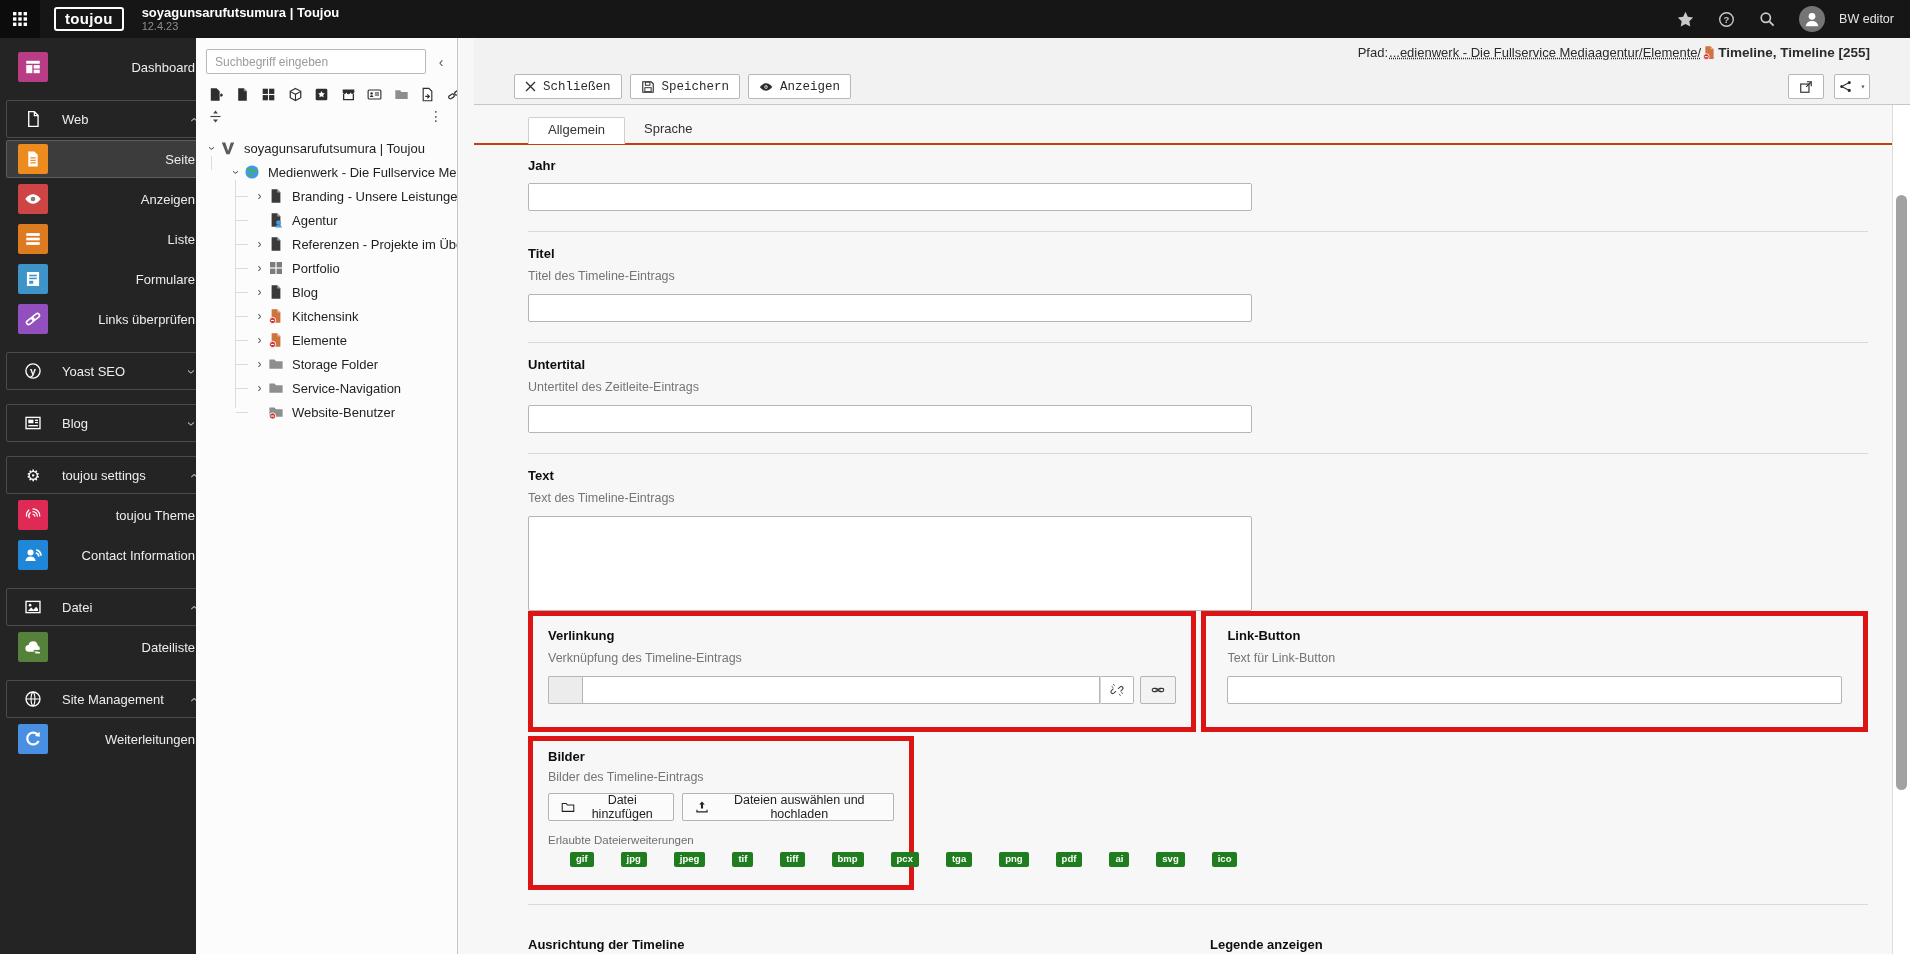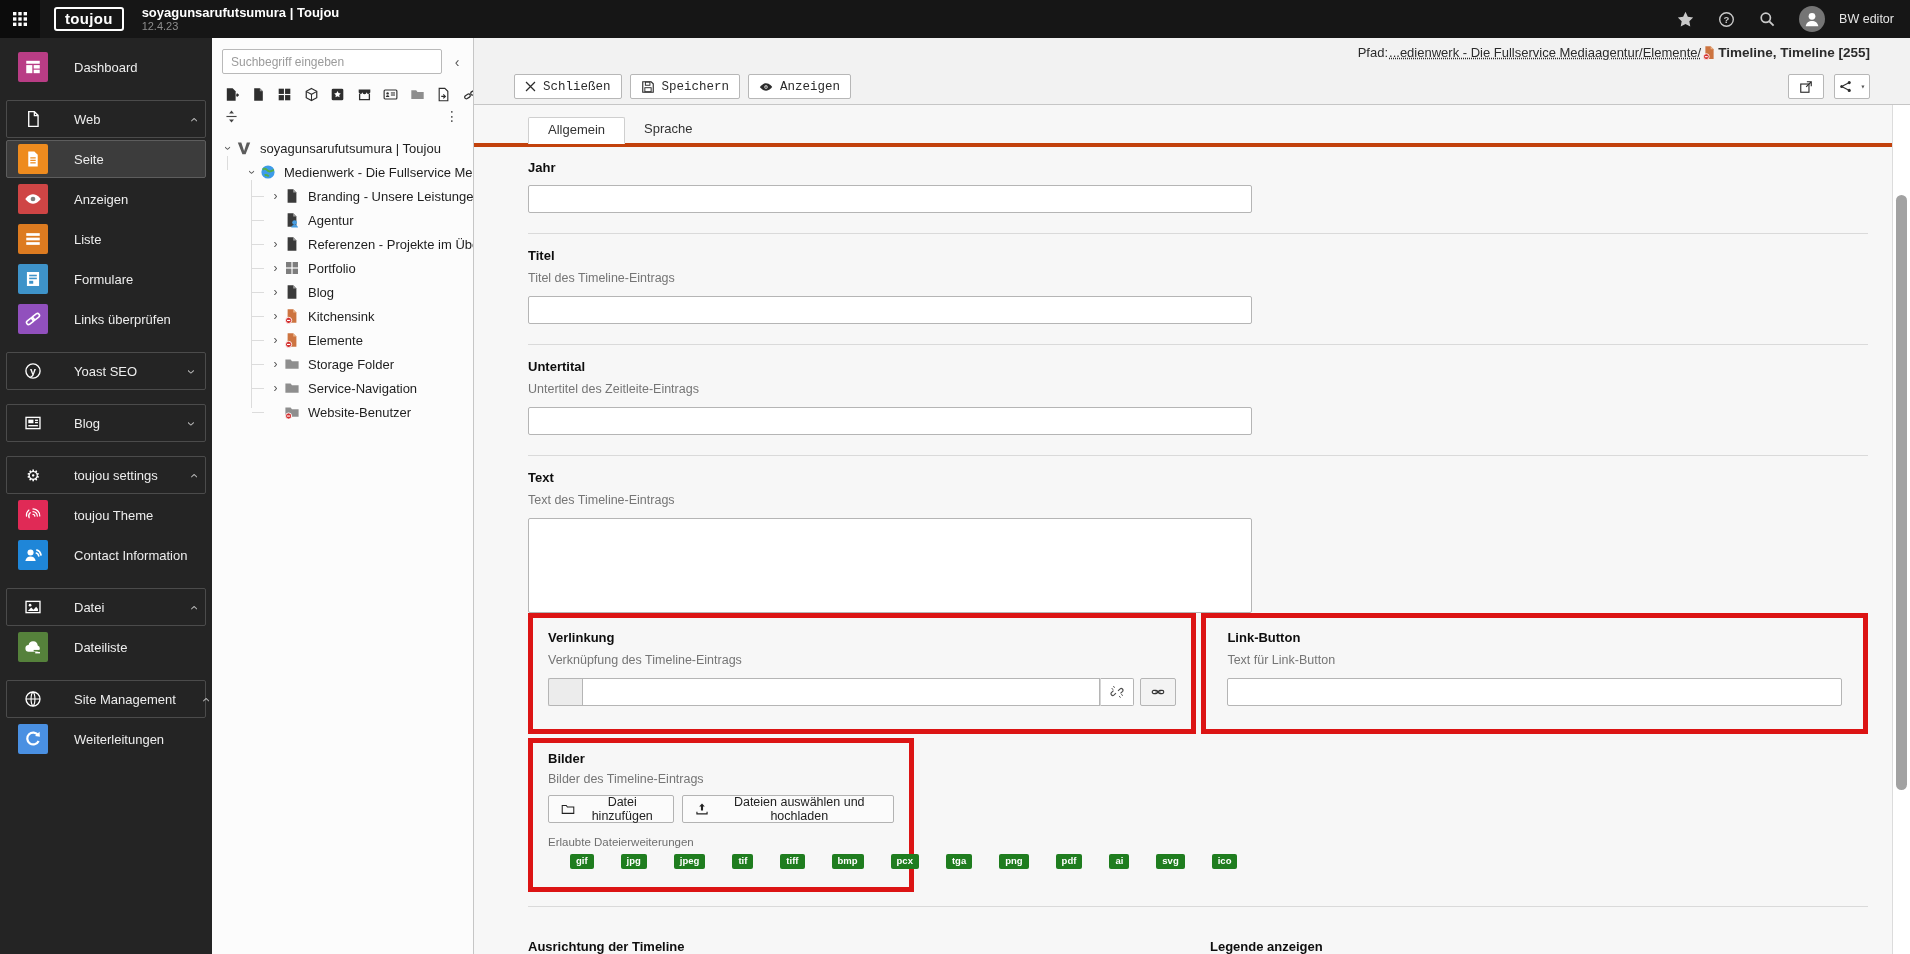--- a/index.html
+++ b/index.html
@@ -13,31 +13,31 @@
   .logo{margin-left:14px;border:2px solid #fff;border-radius:3px;padding:1px 9px 2px;color:#fff;font-weight:700;font-size:15px;letter-spacing:.3px;}
   .tb-meta{margin-left:18px;line-height:1.2;}
   .tb-title{font-size:13px;font-weight:700;color:#fff;}
   .tb-version{font-size:11px;color:#8d8d8d;}
   .tb-right{margin-left:auto;display:flex;align-items:center;gap:24px;padding-right:16px;color:#c9c9c9;}
   .tb-user{display:flex;align-items:center;gap:14px;font-size:12.5px;color:#e6e6e6;}
   .avatar{width:26px;height:26px;border-radius:50%;background:#757575;display:grid;place-items:center;overflow:hidden;}
 
   
   .modulemenu{position:absolute;left:0;top:38px;width:212px;bottom:0;background:#242424;padding-top:8px;overflow:hidden;}
-  .sb-item{height:38px;display:flex;align-items:center;gap:26px;margin:2px 6px;padding:0 10px 0 11px;color:#ededed;font-size:13px;border:1px solid transparent;border-radius:2px;cursor:pointer;white-space:nowrap;}
+  .sb-item{height:38px;display:flex;align-items:center;gap:14px;margin:2px 6px;padding:0 10px 0 11px;color:#ededed;font-size:13px;border:1px solid transparent;border-radius:2px;cursor:pointer;white-space:nowrap;justify-content:space-between;}
   .sb-item .sq{width:30px;height:30px;border-radius:2px;display:grid;place-items:center;flex:0 0 auto;}
   .sb-item.active{background:#3c3c3c;border-color:#5d5d5d;}
   .sb-group{margin-top:14px;border:1px solid #4b4b4b;}
   .sb-group .sq{background:transparent !important;}
   .chev{margin-left:auto;color:#b5b5b5;font-size:15px;display:inline-block;transform-origin:50% 52%;}
   .chev.up{transform:rotate(-90deg);}
   .chev.down{transform:rotate(90deg);}
 
   
-  .treepanel{position:absolute;left:212px;top:38px;width:262px;bottom:0;background:#fcfcfc;border-right:1px solid #c6c6c6;overflow:hidden;}
+  .treepanel{position:absolute;left:196px;top:38px;width:262px;bottom:0;background:#fcfcfc;border-right:1px solid #c6c6c6;overflow:hidden;}
   .tree-search-row{display:flex;align-items:center;gap:7px;padding:11px 8px 4px 10px;}
   .tree-search{flex:1;height:25px;border:1px solid #b9b9b9;border-radius:2px;background:#fff;padding:0 8px;font-size:12px;color:#333;outline:none;font-family:inherit;}
   .tree-search::placeholder{color:#9b9b9b;}
   .collapse-btn{width:16px;color:#555;font-size:14px;text-align:center;cursor:pointer;}
   .tree-toolbar{display:flex;align-items:center;gap:11.5px;padding:9px 10px 2px 12px;color:#2d2d2d;}
   .tree-toolbar .micon{cursor:grab;}
   .tree-toolbar2{display:flex;justify-content:space-between;align-items:center;padding:4px 14px 4px 12px;color:#444;}
   .kebab{font-size:14px;color:#555;letter-spacing:0;cursor:pointer;}
   .tree-body{position:relative;padding-top:8px;font-size:13px;color:#1e1e1e;}
   .tnode{height:24px;display:flex;align-items:center;cursor:pointer;white-space:nowrap;overflow:hidden;position:relative;}
@@ -53,21 +53,21 @@
   .path-row{position:absolute;top:7px;right:40px;display:flex;align-items:center;gap:1px;font-size:13px;color:#2b2b2b;}
   .path-link{text-decoration:underline;text-decoration-style:dotted;color:#2b2b2b;cursor:pointer;}
   .rec-title{font-weight:700;font-size:13.5px;}
   .btn-row{position:absolute;top:36px;left:40px;display:flex;gap:8px;}
   .btn{display:inline-flex;align-items:center;gap:7px;height:25px;background:#fff;border:1px solid #b7b7b7;border-radius:2px;padding:0 10px;font-size:12.5px;color:#2b2b2b;cursor:pointer;font-family:Liberation Mono, monospace;}
   .right-btns{position:absolute;top:36px;right:40px;display:flex;gap:10px;}
   .btn.iconbtn{width:36px;justify-content:center;padding:0;}
   .caret{font-size:8px;color:#555;margin-left:2px;}
 
   .content{position:absolute;left:0;right:18px;top:67px;bottom:0;background:#f7f7f7;overflow:hidden;}
-  .tabs{display:flex;padding:12px 0 0 54px;border-bottom:4px solid #c2410c;}
+  .tabs{display:flex;padding:12px 0 0 54px;border-bottom:2px solid #c2410c;}
   .tab{font-size:13px;color:#333;padding:4px 19px 6px;cursor:pointer;}
   .tab.active{background:#fff;border:1px solid #cfcfcf;border-bottom:1px solid #fff;margin-bottom:-1px;border-radius:2px 2px 0 0;}
   .form{margin-left:54px;width:1340px;}
   .frow{border-bottom:1px solid #dadada;}
   .flabel{font-weight:700;font-size:13px;color:#0e0e0e;line-height:15px;}
   .fdesc{font-size:12.5px;color:#757575;line-height:15px;}
   .inp{width:724px;height:28px;border:1px solid #b5b5b5;border-radius:2px;background:#fff;padding:0 8px;font-size:13px;font-family:inherit;outline:none;}
   .tarea{width:724px;height:95px;border:1px solid #b5b5b5;border-radius:2px;background:#fff;padding:6px 8px;font-size:13px;font-family:inherit;outline:none;resize:none;display:block;}
 
   .two-col{display:flex;gap:5px;}

